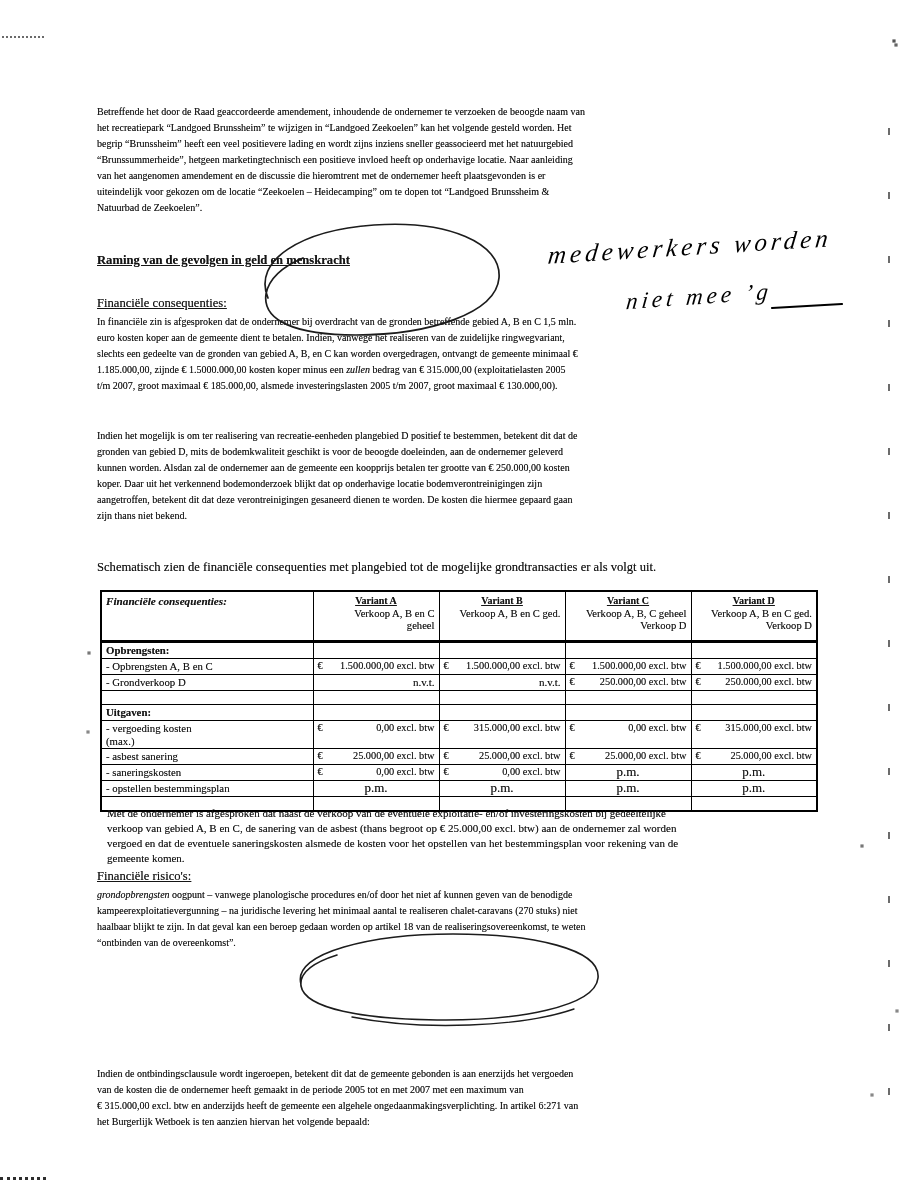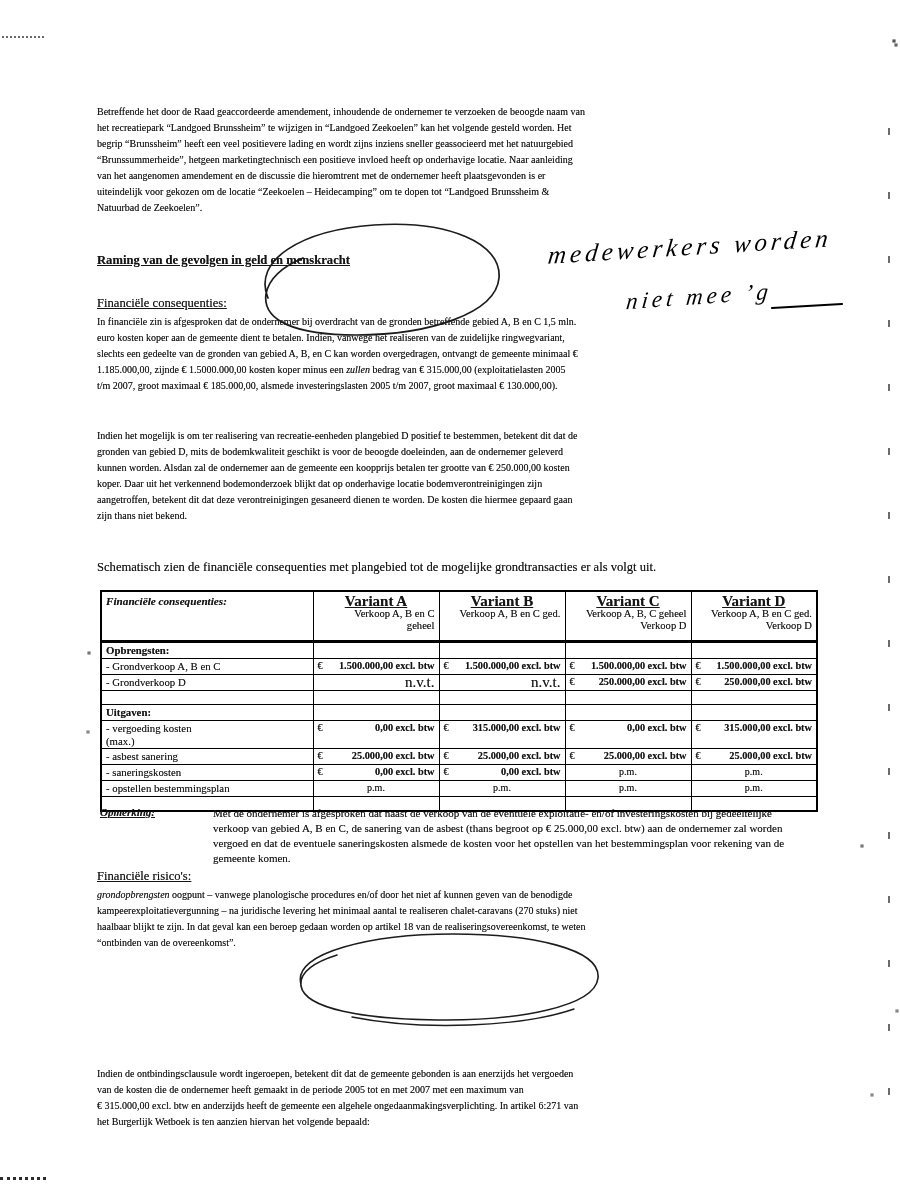--- a/index.html
+++ b/index.html
@@ -23,29 +23,29 @@
     border-collapse:collapse;border:2px solid #000;
     font-size:10.8px;line-height:12.5px;table-layout:fixed;
     text-shadow:0 0 .3px rgba(0,0,0,.5);
   }
   table.fin col.c0{width:212px;}
   table.fin col.cv{width:126px;}
   table.fin th, table.fin td{border:1px solid #000;padding:1px 4px;vertical-align:top;}
   table.fin th{border-bottom:3px solid #000;padding-top:3px;height:44px;}
   .corner{text-align:left;}
   .corner em{font-weight:bold;font-style:italic;font-size:11.2px;}
-  .vt{font-weight:bold;text-decoration:underline;text-align:center;font-size:15px;}
+  .vt{font-weight:bold;text-decoration:underline;text-align:center;font-size:10px;}
   .vs{text-align:right;white-space:pre-line;font-weight:normal;font-size:10.6px;}
   td.lbl{white-space:pre-line;margin-top:36px;}
   td.sec{font-weight:bold;}
   td .cellflex{display:flex;justify-content:space-between;white-space:nowrap;font-size:10.3px;}
-  td .cellflex .amt{text-align:left;font-weight:bold;}
-  td.num{font-size:15px;}
+  td .cellflex .amt{text-align:left;}
+  td.num{font-size:11px;}
   td.num .right{display:block;text-align:right;white-space:nowrap;}
-  td.pmc{text-align:center;font-size:10px;}
+  td.pmc{text-align:center;font-size:13px;}
   tr.spacer td{height:11px;}
   tr.datarow td{height:13px;}
   
   .opmerking{position:absolute;left:100px;top:806px;width:720px;display:flex;}
   .opm-label{width:106px;flex:0 0 106px;font-weight:bold;font-style:italic;text-decoration:underline;font-size:11px;text-shadow:0 0 .3px rgba(0,0,0,.5);}
   .opm-text{flex:1;font-size:11px;line-height:15px;white-space:pre-wrap;text-shadow:0 0 .3px rgba(0,0,0,.5);margin-left:7px;}
   
   .hand{
     position:absolute;font-family:"Liberation Serif", serif;font-style:italic;
     color:#000;letter-spacing:4px;font-size:25px;white-space:nowrap;
@@ -133,21 +133,21 @@
           </th>
     </tr>
     <tr class="datarow">
       <td class="lbl sec">Opbrengsten:</td>
           <td></td>
           <td></td>
           <td></td>
           <td></td>
     </tr>
     <tr class="datarow">
-      <td class="lbl">- Grondverkoop A, B en C</td>
+      <td class="lbl">- Opbrengsten A, B en C</td>
       <td>
             <div class="cellflex">
               <span>€</span>
               <span class="amt">1.500.000,00 excl. btw</span>
             </div>
           </td>
       <td>
             <div class="cellflex">
               <span>€</span>
               <span class="amt">1.500.000,00 excl. btw</span>
@@ -284,21 +284,20 @@
           <td></td>
           <td></td>
           <td></td>
           <td></td>
           <td></td>
         </tr>
   </tbody>
     </table>
 
   <div class="opmerking">
-    <div class="opm-label">Opmerking:</div>
     <div class="opm-text">Met de ondernemer is afgesproken dat naast de verkoop van de eventuele exploitatie- en/of investeringskosten bij gedeeltelijke
 verkoop van gebied A, B en C, de sanering van de asbest (thans begroot op € 25.000,00 excl. btw) aan de ondernemer zal worden
 vergoed en dat de eventuele saneringskosten alsmede de kosten voor het opstellen van het bestemmingsplan voor rekening van de
 gemeente komen.</div>
   </div>
 
   <div class="hline h-under" style="top:869px">Financiële risico's:</div>
 
   <p class="body" style="top:887px"><em class="inl">grondopbrengsten</em><span> oogpunt – vanwege planologische procedures en/of door het niet af kunnen geven van de benodigde
 kampeerexploitatievergunning – na juridische levering het minimaal aantal te realiseren chalet-caravans (270 stuks) niet

